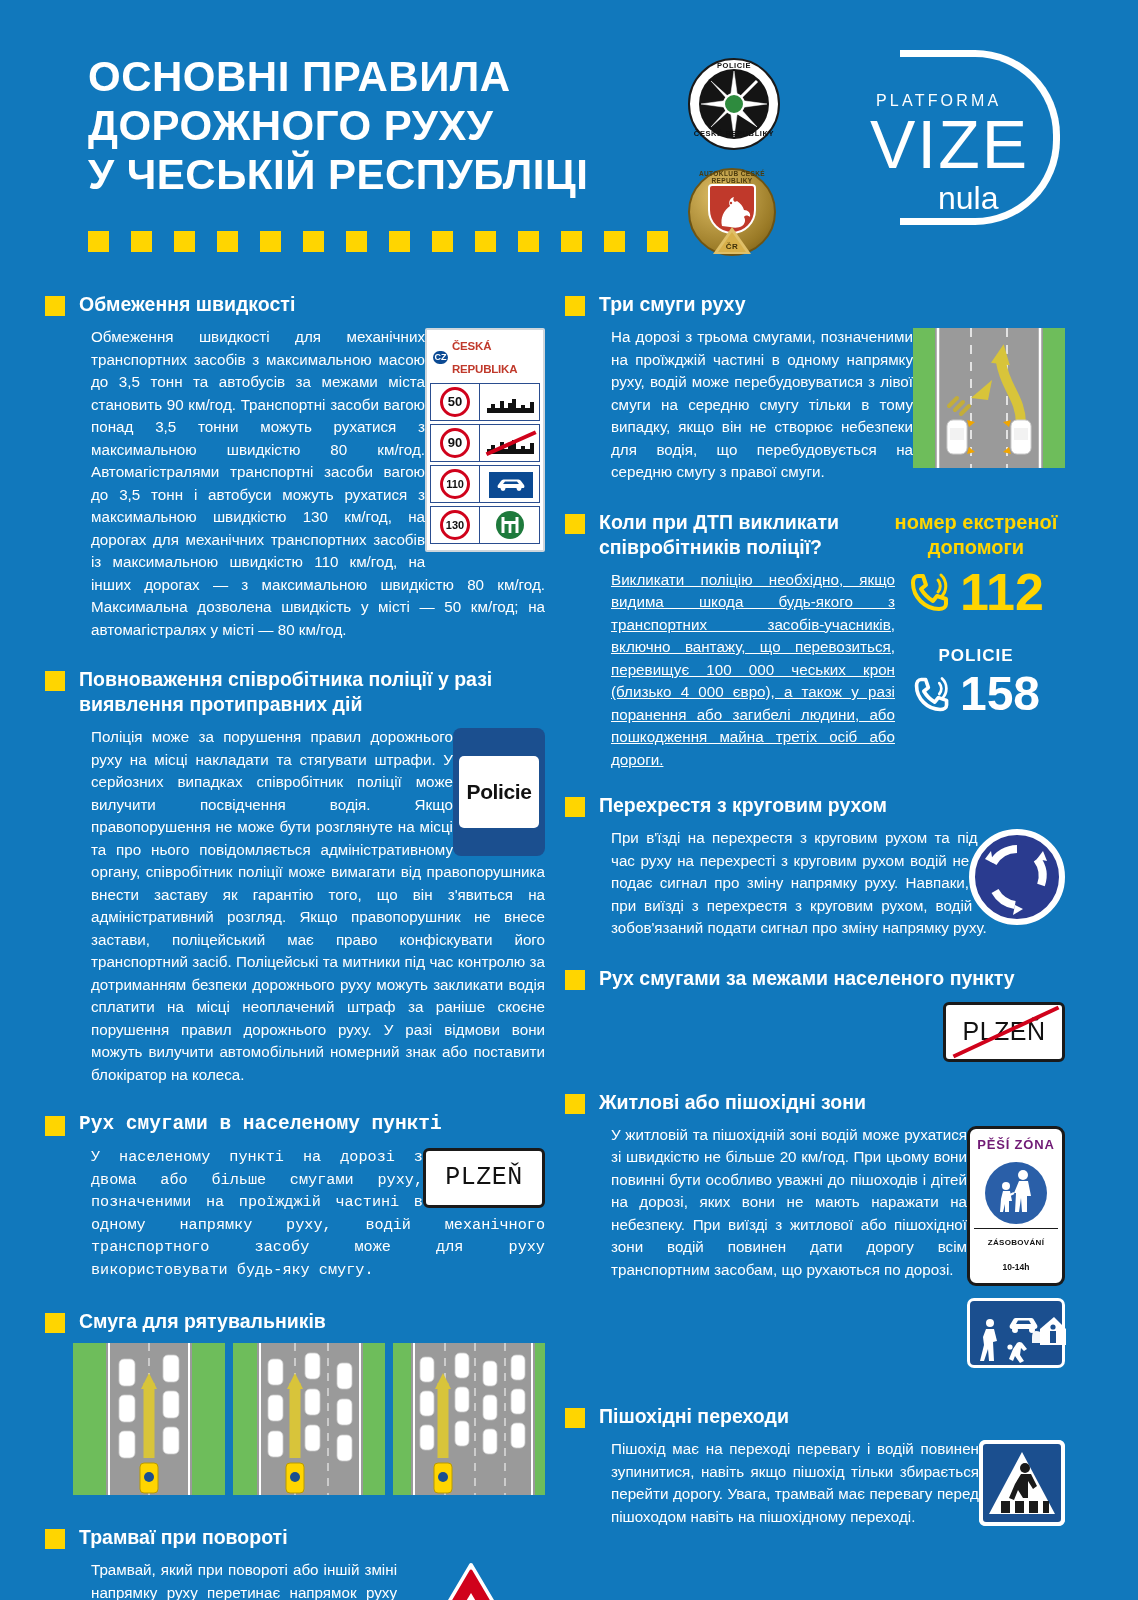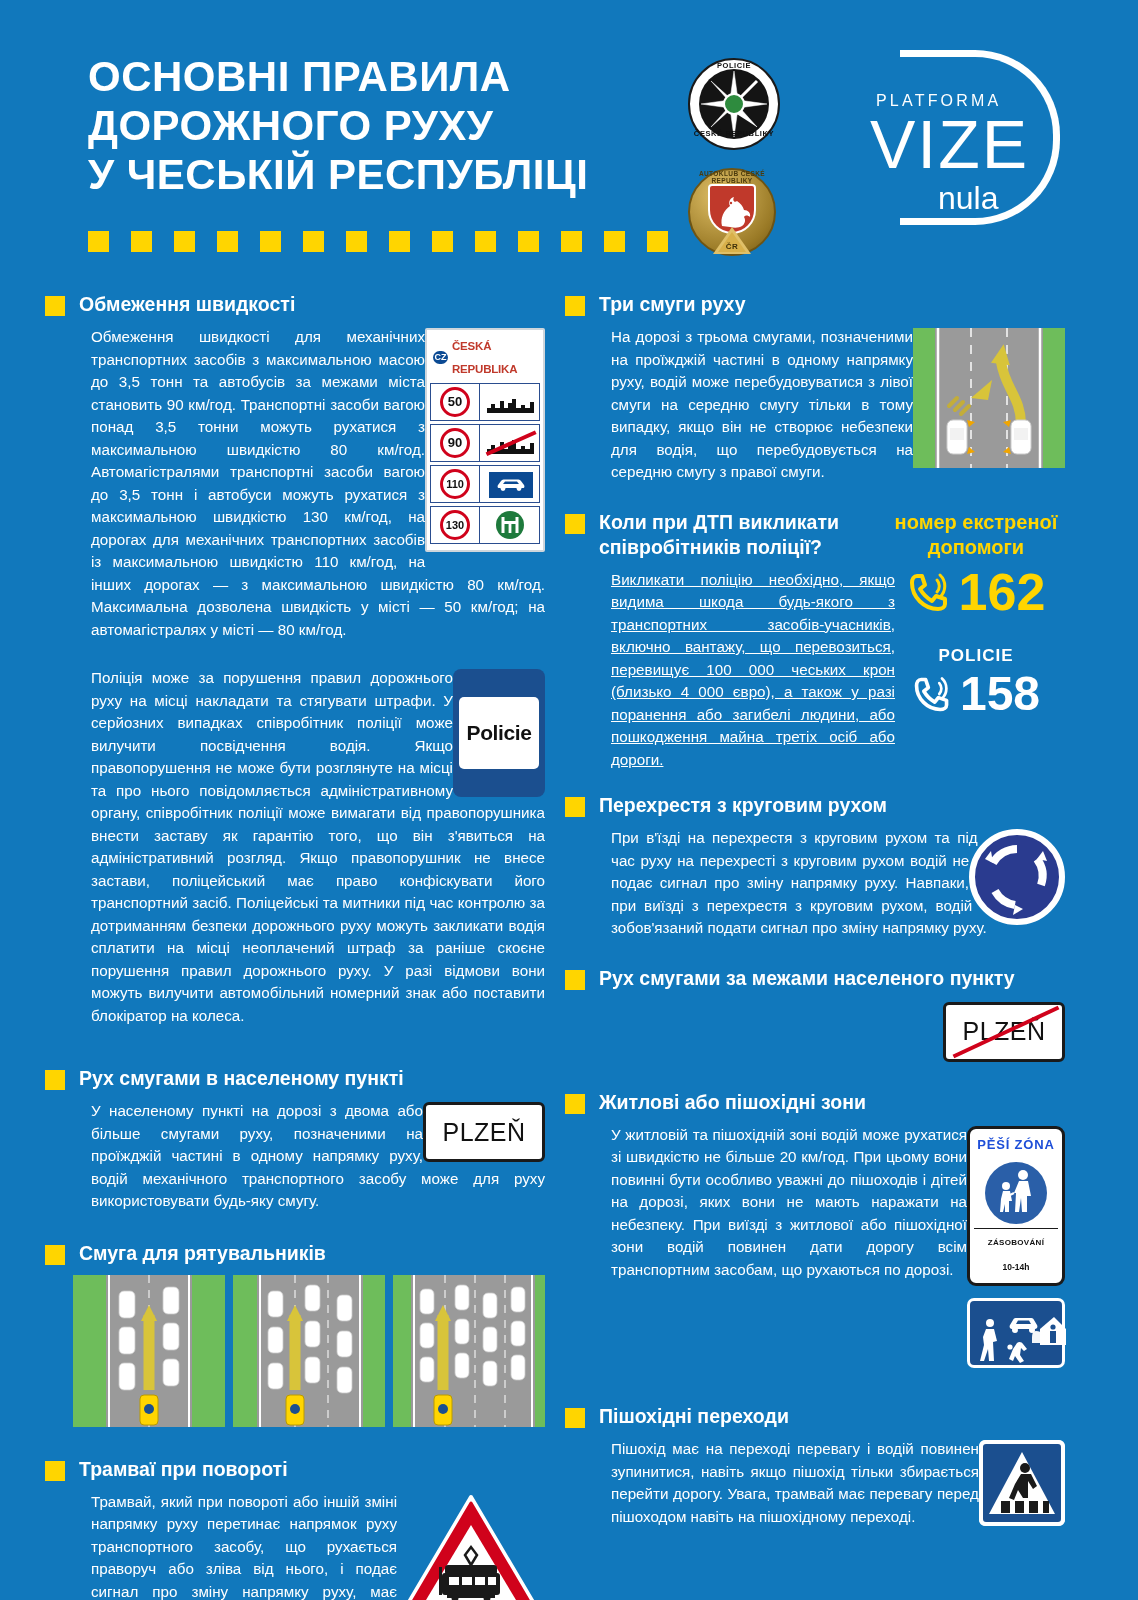--- a/index.html
+++ b/index.html
@@ -206,21 +206,21 @@
     width:86px; height:86px; background:#1b4f8f;
     border:4px solid #ffffff; border-radius:6px; position:relative;
   }
 
   
   .pesi-sign {
     width:98px; background:#ffffff; border:3px solid #1a1a1a;
     border-radius:9px; padding:5px 4px;
   }
   .pesi-title {
-    text-align:center; font-size:13px; font-weight:bold; color:#1d4ed8;
+    text-align:center; font-size:13px; font-weight:bold; color:#701a75;
     letter-spacing:0.8px; padding-bottom:4px;
   }
   .pesi-circle {
     width:62px; height:62px; border-radius:50%; background:#2a5fa8;
     margin:2px auto 4px auto; position:relative;
   }
   .pesi-div { border-top:1.5px solid #1a1a1a; margin:3px 0 3px 0; }
   .pesi-sub { text-align:center; font-size:8px; font-weight:bold; color:#111; letter-spacing:0.3px; }
   .pesi-hours { text-align:center; font-size:8.5px; font-weight:bold; color:#111; margin-top:1px; }
 
@@ -395,29 +395,33 @@
                 </svg>
               </div>
             </div>
           </div>
         </div>
         <span>Обмеження швидкості для механічних транспортних засобів з максимальною масою до 3,5 тонн та автобусів за межами міста становить 90 км/год. Транспортні засоби вагою понад 3,5 тонни можуть рухатися з максимальною швидкістю 80 км/год. Автомагістралями транспортні засоби вагою до 3,5 тонн і автобуси можуть рухатися з максимальною швидкістю 130 км/год, на дорогах для механічних транспортних засобів із максимальною швидкістю 110 км/год, на інших дорогах — з максимальною швидкістю 80 км/год. Максимальна дозволена швидкість у місті — 50 км/год; на автомагістралях у місті — 80 км/год.</span>
       </div>
     </div>
 
     <div class="section clearfix" style="margin-top:26px;">
+      <div class="sec-head">
+        <div class="sec-bullet"></div>
+        <div class="sec-title">Повноваження співробітника поліції у разі виявлення протиправних дій</div>
+      </div>
       <div class="sec-body">
         <div class="policie-sign float-right">
           <div class="policie-plate">Policie</div>
         </div>
         <span>Поліція може за порушення правил дорожнього руху на місці накладати та стягувати штрафи. У серйозних випадках співробітник поліції може вилучити посвідчення водія. Якщо правопорушення не може бути розглянуте на місці та про нього повідомляється адміністративному органу, співробітник поліції може вимагати від правопорушника внести заставу як гарантію того, що він з'явиться на адміністративний розгляд. Якщо правопорушник не внесе застави, поліцейський має право конфіскувати його транспортний засіб. Поліцейські та митники під час контролю за дотриманням безпеки дорожнього руху можуть закликати водія сплатити на місці неоплачений штраф за раніше скоєне порушення правил дорожнього руху. У разі відмови вони можуть вилучити автомобільний номерний знак або поставити блокіратор на колеса.</span>
       </div>
     </div>
 
-    <div class="section clearfix" style="margin-top:39px;">
+    <div class="section clearfix" style="margin-top:26px;font-family:Liberation Mono, monospace;">
       <div class="sec-head">
         <div class="sec-bullet"></div>
         <div class="sec-title">Рух смугами в населеному пункті</div>
       </div>
       <div class="sec-body">
         <div class="plzen-sign float-right">
           <span>PLZEŇ</span>
         </div>
         <span>У населеному пункті на дорозі з двома або більше смугами руху, позначеними на проїжджій частині в одному напрямку руху, водій механічного транспортного засобу може для руху використовувати будь-яку смугу.</span>
       </div>
@@ -596,21 +600,21 @@
       </div>
 
       <div class="emerg-block">
         <div class="emerg-label">номер екстреної допомоги</div>
         <div class="emerg-num-row">
           <svg width="44" height="44" viewBox="0 0 44 44">
             <path d="M10 6 C7 6 5 9 5 13 C5 27 17 39 31 39 C35 39 38 37 38 34 L38 29 L29 26 L25 31 C20 28 16 24 13 19 L18 15 L15 6 Z" fill="none" stroke="#ffd500" stroke-width="4" stroke-linejoin="round"></path>
             <path d="M30 10 A9 9 0 0 1 30 22" fill="none" stroke="#ffd500" stroke-width="3" stroke-linecap="round"></path>
             <path d="M33 5 A15 15 0 0 1 33 27" fill="none" stroke="#ffd500" stroke-width="3" stroke-linecap="round"></path>
           </svg>
-          <div class="emerg-num">162</div>
+          <div class="emerg-num">112</div>
         </div>
         <div class="police-label">POLICIE</div>
         <div class="police-num-row">
           <svg width="40" height="40" viewBox="0 0 44 44">
             <path d="M10 6 C7 6 5 9 5 13 C5 27 17 39 31 39 C35 39 38 37 38 34 L38 29 L29 26 L25 31 C20 28 16 24 13 19 L18 15 L15 6 Z" fill="none" stroke="#ffffff" stroke-width="4" stroke-linejoin="round"></path>
             <path d="M30 10 A9 9 0 0 1 30 22" fill="none" stroke="#ffffff" stroke-width="3" stroke-linecap="round"></path>
             <path d="M33 5 A15 15 0 0 1 33 27" fill="none" stroke="#ffffff" stroke-width="3" stroke-linecap="round"></path>
           </svg>
           <div class="police-num">158</div>
         </div>

